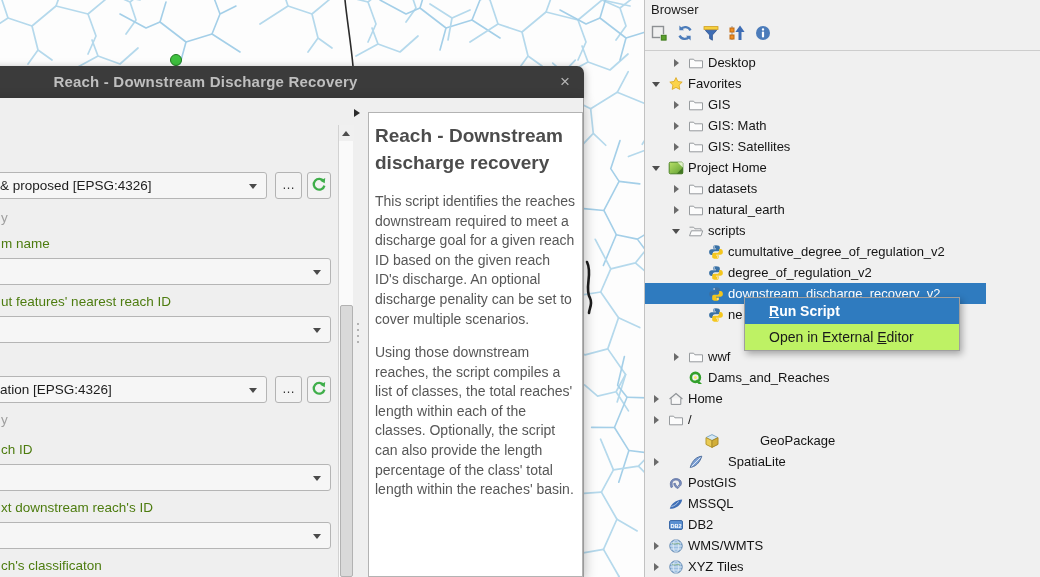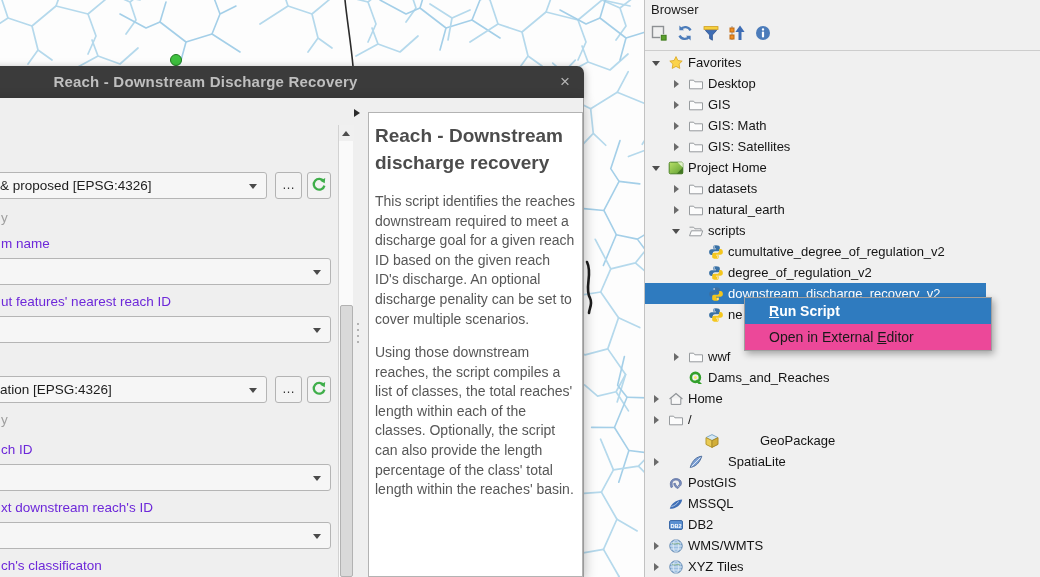--- a/index.html
+++ b/index.html
@@ -15,21 +15,21 @@
     background:#3b3b3b; border-radius:7px 7px 0 0; box-shadow:0 2px 9px rgba(0,0,0,.35); }
   .dialog-title { display:block; text-align:center; line-height:32px; font-size:15px;
     font-weight:bold; color:#bfbfbf; letter-spacing:.2px; }
   .dialog-close { position:absolute; right:9px; top:6px; width:20px; height:20px;
     color:#b5b5b5; font-size:17px; line-height:20px; text-align:center; cursor:default; }
   .dialog-body { position:absolute; left:-173px; top:98px; width:757px; height:479px;
     background:#efefef; border-left:1px solid #9a9a9a; border-right:1px solid #9a9a9a;
     box-shadow:0 4px 12px rgba(0,0,0,.3); }
 
   .params { position:absolute; left:173px; top:0; width:364px; height:479px; overflow:visible; }
-  .lbl { position:absolute; font-size:13.5px; color:#6d28d9; white-space:nowrap; }
+  .lbl { position:absolute; font-size:13.5px; color:#4d7c0f; white-space:nowrap; }
   .lbl-gray { color:#9f9f9f; }
   .combo { position:absolute; height:27px; background:#f6f6f6; border:1px solid #b5b5b5;
     border-radius:3px; font-size:13.5px; color:#1d1d1d; line-height:25px; padding-left:9px;
     white-space:nowrap; overflow:hidden; }
   .combo::after { content:''; position:absolute; right:9px; top:11px; border-left:4.5px solid transparent;
     border-right:4.5px solid transparent; border-top:5px solid #4a4a4a; }
   .btn { position:absolute; height:27px; background:#f3f3f3; border:1px solid #b3b3b3;
     border-radius:3px; font-size:13px; color:#333; text-align:center; line-height:23px; }
   .btn svg { display:block; margin:3px auto 0; }
 
@@ -66,21 +66,21 @@
   .arr { width:10px; height:10px; margin-right:6px; position:relative; flex:0 0 10px; }
   .arr.collapsed::before { content:''; position:absolute; left:2px; top:1px;
     border-left:5px solid #6b6b6b; border-top:4px solid transparent; border-bottom:4px solid transparent; }
   .arr.expanded::before { content:''; position:absolute; left:0; top:3px;
     border-top:5px solid #4e4e4e; border-left:4px solid transparent; border-right:4px solid transparent; }
   .tree-icon { width:16px; height:16px; margin-right:4px; flex:0 0 16px; }
   .tree-icon svg { display:block; }
   .tree-label { white-space:nowrap; }
 
   
-  .context-menu { position:absolute; left:744px; top:297px; width:248px; background:#ec4899;
+  .context-menu { position:absolute; left:744px; top:297px; width:216px; background:#bef264;
     border:1px solid #9f9f9f; box-shadow:2px 3px 7px rgba(0,0,0,.32); }
   .menu-item { height:26px; line-height:26px; padding-left:24px; font-size:14px; color:#1a1a1a; white-space:nowrap; }
   .menu-item.highlighted { background:#2f7bbf; color:#ffffff; font-weight:bold; }
   .menu-item u { text-decoration:underline; }
 </style>
 </head>
 <body>
 
 <div id="stage">
 
@@ -236,37 +236,37 @@
         <span class="tb-icon">
           <svg width="18" height="18" viewBox="0 0 18 18">
             <circle cx="9" cy="9" r="7" fill="#4c7cba"></circle>
             <circle cx="9" cy="5.4" r="1.2" fill="#fff"></circle>
             <rect x="7.9" y="7.5" width="2.2" height="6" rx="1.1" fill="#fff"></rect>
           </svg>
         </span>
       </div>
     <div class="panel-sep"></div>
     <div class="tree">
+        <div class="tree-row" style="padding-left: 27px;">
+          <span class="arr collapsed"></span>
+          <span class="tree-icon">
+            <svg width="16" height="16" viewBox="0 0 16 16">
+              <path d="M1.5 4.2h4.1l1.3 1.6h7.6v7H1.5z" fill="#fcfcfc" stroke="#979b9e"></path>
+            </svg>
+          </span>
+          <span class="tree-label">Desktop</span>
+        </div>
         <div class="tree-row" style="padding-left: 7px;">
           <span class="arr expanded"></span>
           <span class="tree-icon">
             <svg width="16" height="16" viewBox="0 0 16 16">
               <path d="M8 1.6l1.9 3.9 4.3.6-3.1 3 .7 4.3L8 11.4l-3.8 2 .7-4.3-3.1-3 4.3-.6z" fill="#fbd34a" stroke="#d9a520" stroke-width=".8"></path>
             </svg>
           </span>
           <span class="tree-label">Favorites</span>
-        </div>
-        <div class="tree-row" style="padding-left: 27px;">
-          <span class="arr collapsed"></span>
-          <span class="tree-icon">
-            <svg width="16" height="16" viewBox="0 0 16 16">
-              <path d="M1.5 4.2h4.1l1.3 1.6h7.6v7H1.5z" fill="#fcfcfc" stroke="#979b9e"></path>
-            </svg>
-          </span>
-          <span class="tree-label">Desktop</span>
         </div>
         <div class="tree-row" style="padding-left: 27px;">
           <span class="arr collapsed"></span>
           <span class="tree-icon">
             <svg width="16" height="16" viewBox="0 0 16 16">
               <path d="M1.5 4.2h4.1l1.3 1.6h7.6v7H1.5z" fill="#fcfcfc" stroke="#979b9e"></path>
             </svg>
           </span>
           <span class="tree-label">GIS</span>
         </div>

